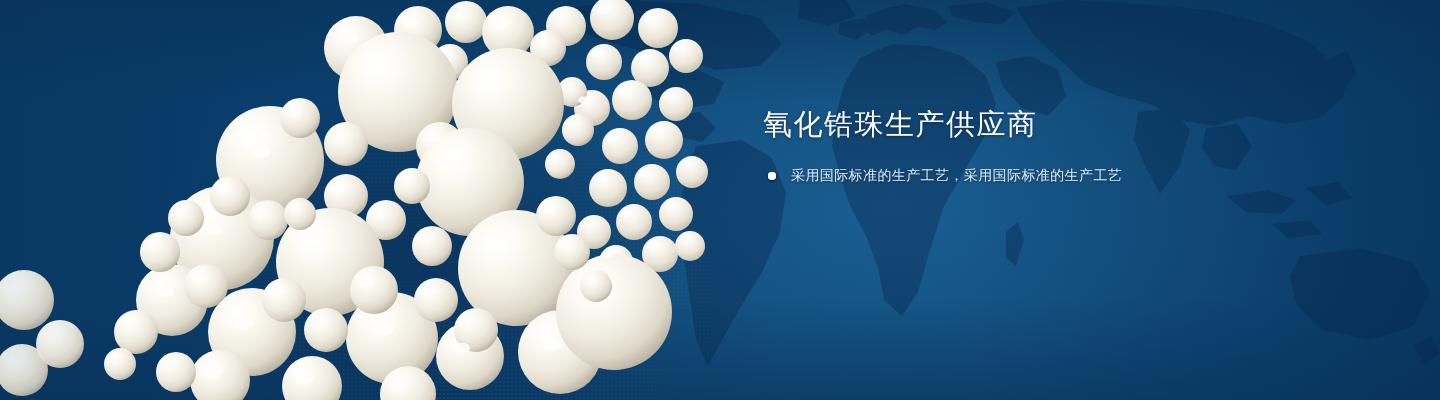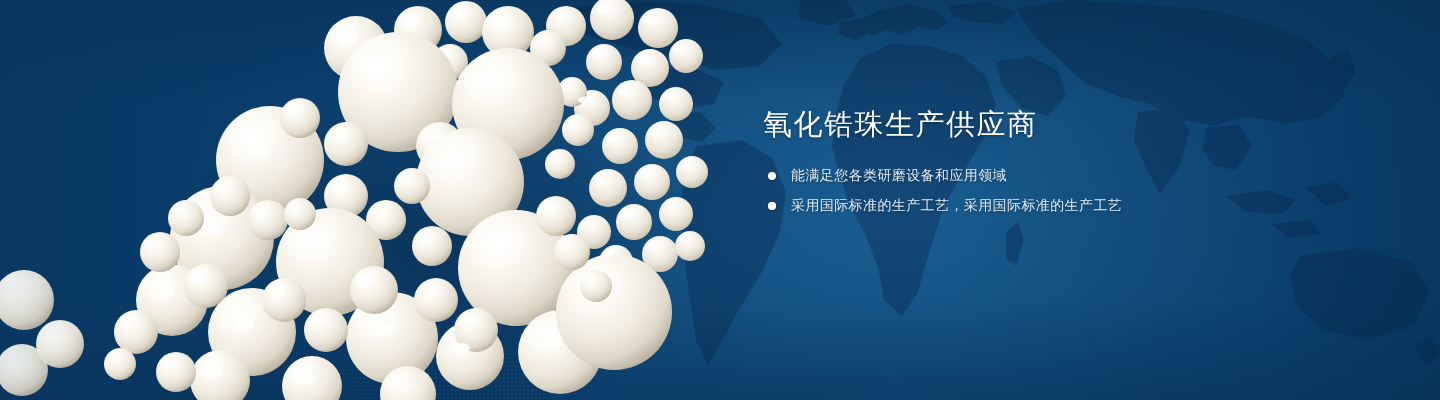--- a/index.html
+++ b/index.html
@@ -287,21 +287,20 @@
       </g>
     </g>
   </svg>
 
   <div class="copy">
     <h1 class="title">氧化锆珠生产供应商</h1>
 
     <ul class="bullets">
       <li class="bullet">
         <span class="dot"></span>
-        <span class="l2">能满足您各类研磨设备和应用领域</span>
       </li>
       <li class="bullet">
         <span class="dot"></span>
       </li>
       <li class="bullet">
         <span class="dot"></span>
         <span>采用国际标准的生产工艺，采用国际标准的生产工艺</span>
       </li>
     </ul>
   </div>

